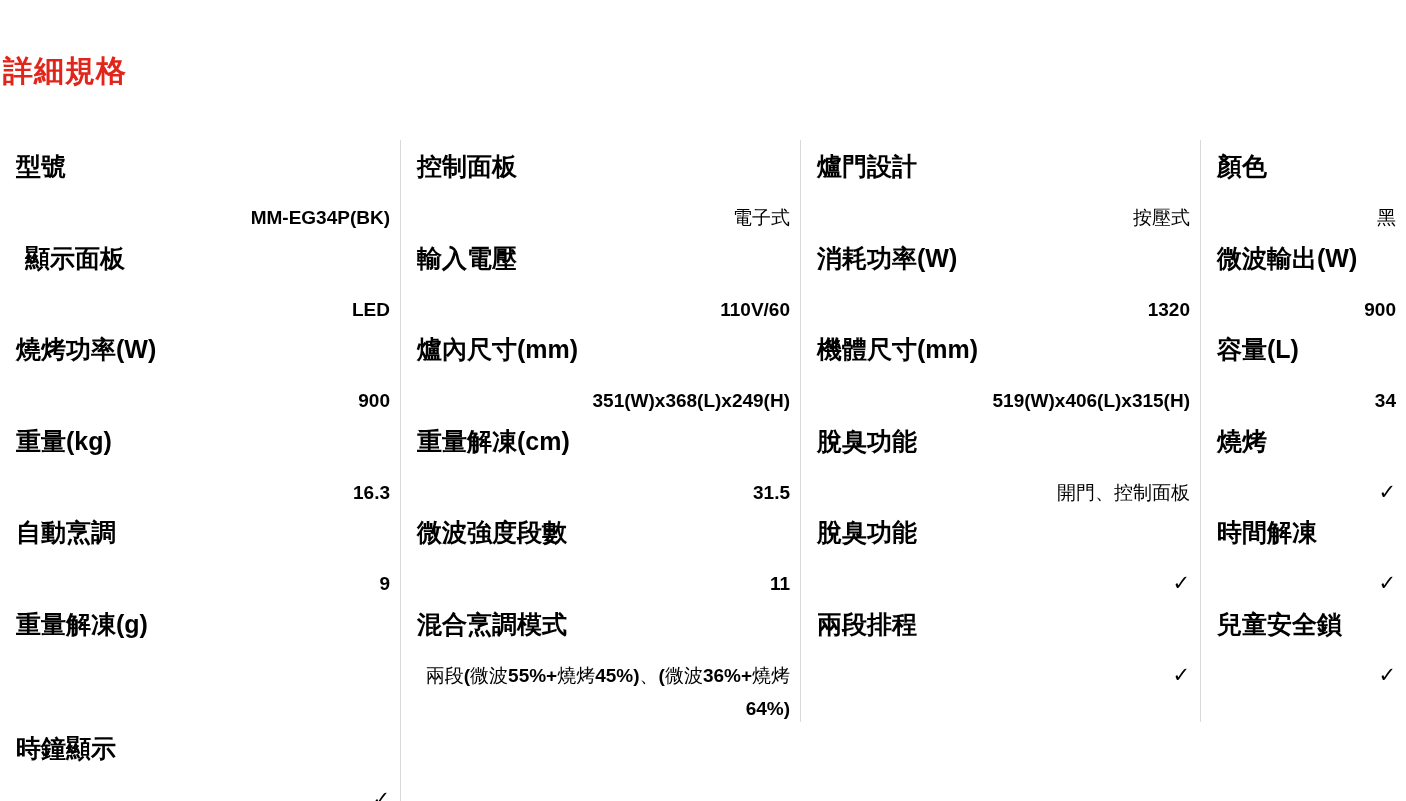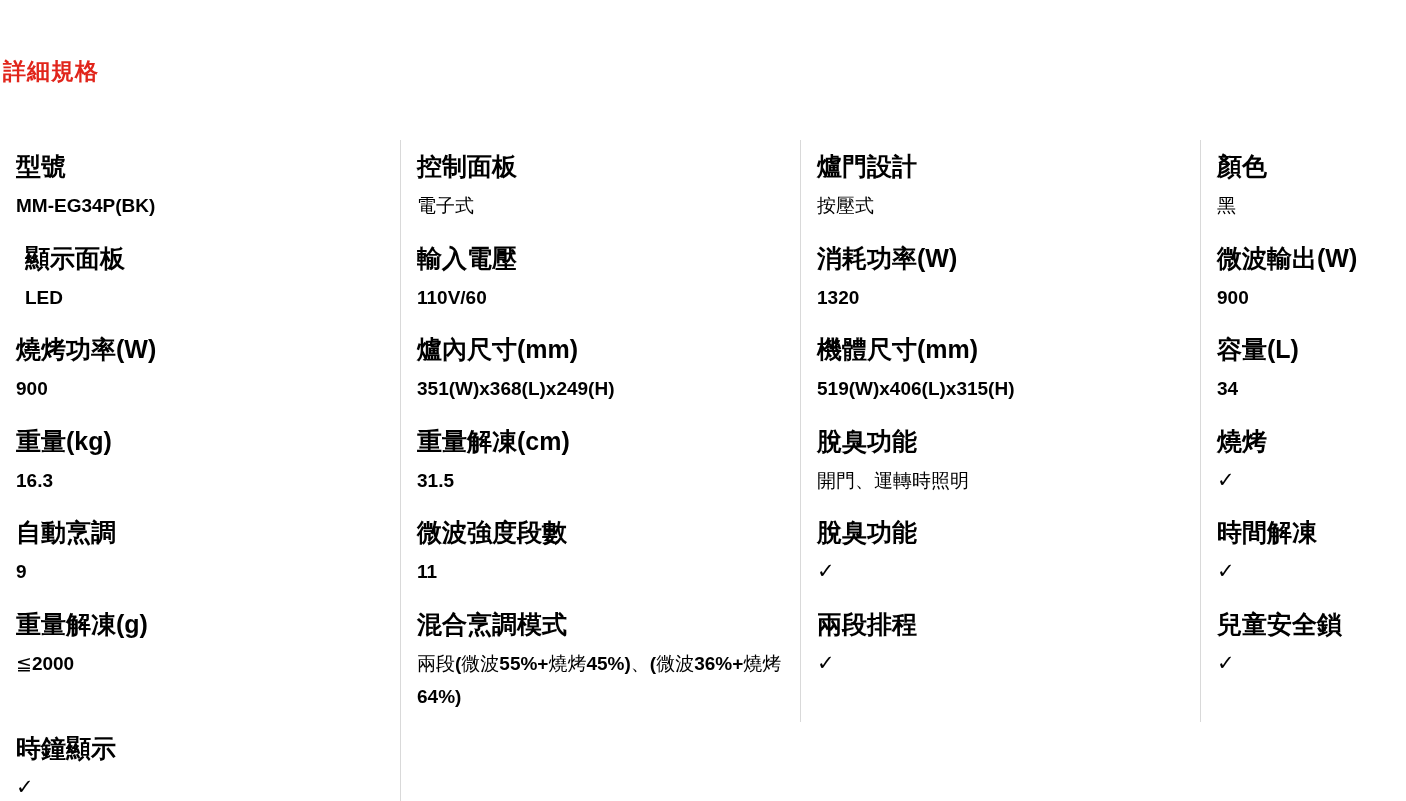--- a/index.html
+++ b/index.html
@@ -14,21 +14,21 @@
     height: 801px;
     position: relative;
     overflow: hidden;
     color: var(--text, #000);
   }
   .title {
     position: absolute;
     left: 3px;
     top: 50px;
     margin: 0;
-    font-size: 23px;
+    font-size: 30px;
     line-height: 42px;
     font-weight: 700;
     color: var(--accent, #e1251b);
     letter-spacing: 1px;
   }
   #specs-grid {
     position: absolute;
     left: 0;
     top: 140px;
     width: 1406px;
@@ -43,25 +43,26 @@
   .cell.divider {
     border-right: 1px solid var(--divider, #d9d9d9);
   }
   .label {
     font-size: 25px;
     font-weight: 700;
     line-height: 29px;
     color: var(--text, #000);
   }
   .value {
-    margin-top: 8px;
+    margin-top: 20px;
     font-size: 19px;
     font-weight: 400;
     line-height: 33px;
     color: var(--text, #000);
+    text-align: right;
   }
   .value b { font-weight: 700; }
   .value.check {
     font-size: 21px;
     line-height: 31px;
   }
 </style>
 </head>
 <body>
 
@@ -119,21 +120,21 @@
     <div class="cell divider" style="grid-area: 4 / 1;">
       <div class="label">重量(kg)</div>
       <div class="value"><b>16.3</b></div>
     </div>
     <div class="cell divider" style="grid-area: 4 / 2;">
       <div class="label">重量解凍(cm)</div>
       <div class="value"><b>31.5</b></div>
     </div>
     <div class="cell divider" style="grid-area: 4 / 3;">
       <div class="label">脫臭功能</div>
-      <div class="value">開門、運轉時照明</div>
+      <div class="value">開門、控制面板</div>
     </div>
     <div class="cell" style="grid-area: 4 / 4;">
       <div class="label">燒烤</div>
       <div class="value check">✓</div>
     </div>
     <div class="cell divider" style="grid-area: 5 / 1;">
       <div class="label">自動烹調</div>
       <div class="value"><b>9</b></div>
     </div>
     <div class="cell divider" style="grid-area: 5 / 2;">
@@ -143,21 +144,20 @@
     <div class="cell divider" style="grid-area: 5 / 3;">
       <div class="label">脫臭功能</div>
       <div class="value check">✓</div>
     </div>
     <div class="cell" style="grid-area: 5 / 4;">
       <div class="label">時間解凍</div>
       <div class="value check">✓</div>
     </div>
     <div class="cell divider" style="grid-area: 6 / 1;">
       <div class="label">重量解凍(g)</div>
-      <div class="value">≦<b>2000</b></div>
     </div>
     <div class="cell divider" style="grid-area: 6 / 2;">
       <div class="label">混合烹調模式</div>
       <div class="value">兩段<b>(</b>微波<b>55%+</b>燒烤<b>45%)</b>、<b>(</b>微波<b>36%+</b>燒烤<b>64%)</b></div>
     </div>
     <div class="cell divider" style="grid-area: 6 / 3;">
       <div class="label">兩段排程</div>
       <div class="value check">✓</div>
     </div>
     <div class="cell" style="grid-area: 6 / 4;">

